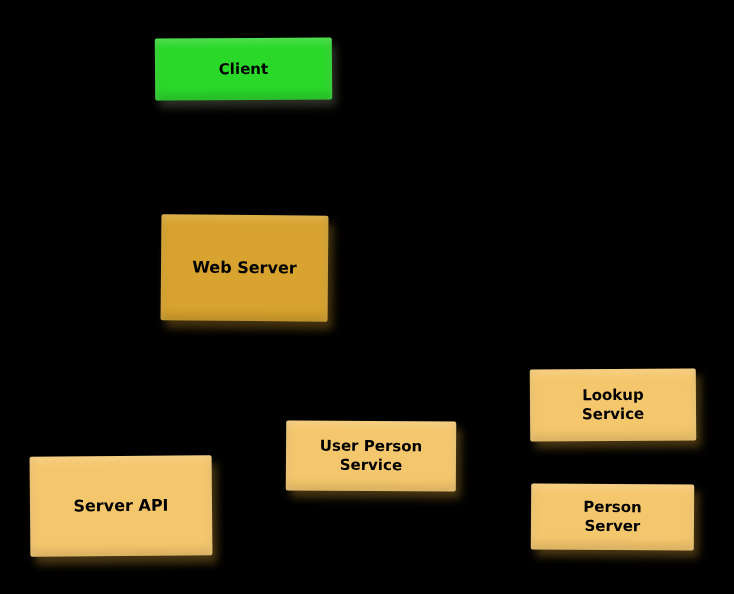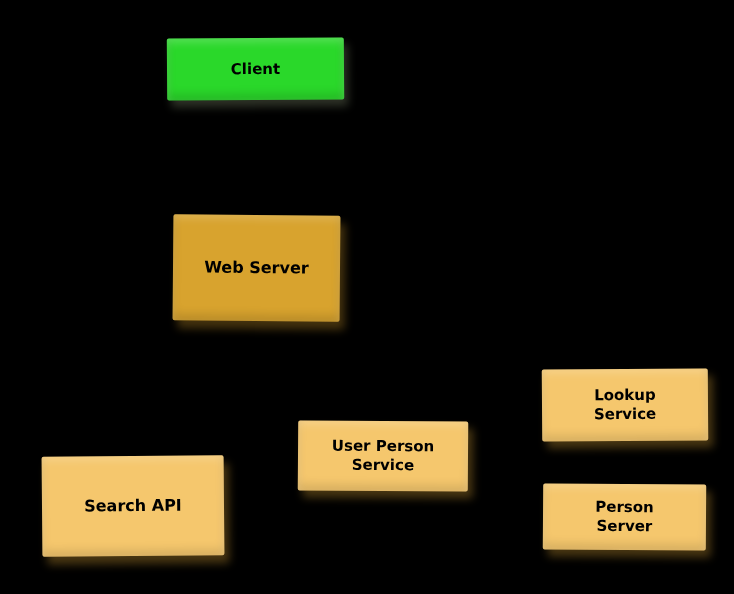--- a/index.html
+++ b/index.html
@@ -8,21 +8,20 @@
     width: 734px;
     height: 594px;
     background: #000000;
     position: relative;
     overflow: hidden;
     font-family: "DejaVu Sans", sans-serif;
   }
   .diagram-canvas {
     position: absolute;
     inset: 0;
-    margin-left: 12px;
   }
   .node {
     position: absolute;
     display: flex;
     align-items: center;
     justify-content: center;
     text-align: center;
     color: #000000;
     font-weight: bold;
     border-radius: 2px;
@@ -89,21 +88,21 @@
 
   <div class="node node-client" style="background-color: rgb(42, 216, 42);">
     <span class="node-label">Client</span>
   </div>
 
   <div class="node node-web-server" style="background-color: rgb(216, 163, 46);">
     <span class="node-label">Web Server</span>
   </div>
 
   <div class="node node-search-api" style="background-color: rgb(245, 199, 109);">
-    <span class="node-label">Search API</span>
+    <span class="node-label">Server API</span>
   </div>
 
   <div class="node node-user-graph-service" style="background-color: rgb(245, 199, 109);">
     <span class="node-label">User Person
 Service</span>
   </div>
 
   <div class="node node-lookup-service" style="background-color: rgb(245, 199, 109);">
     <span class="node-label">Lookup
 Service</span>

